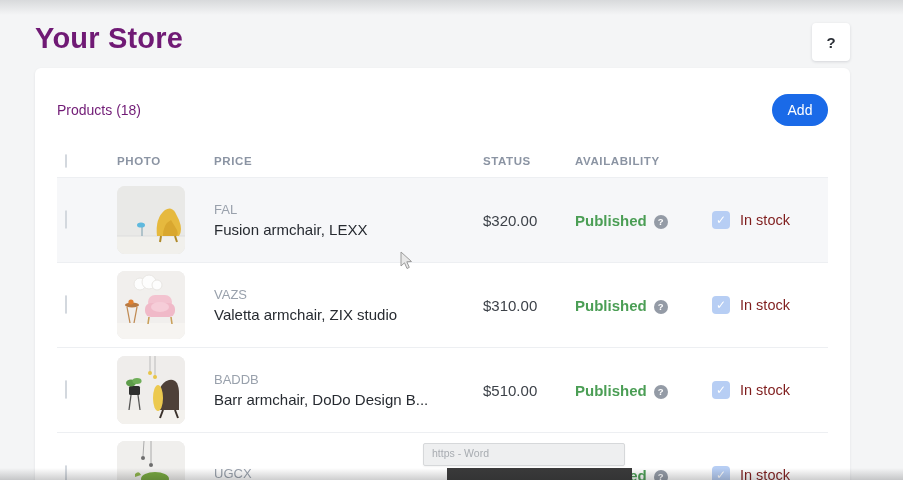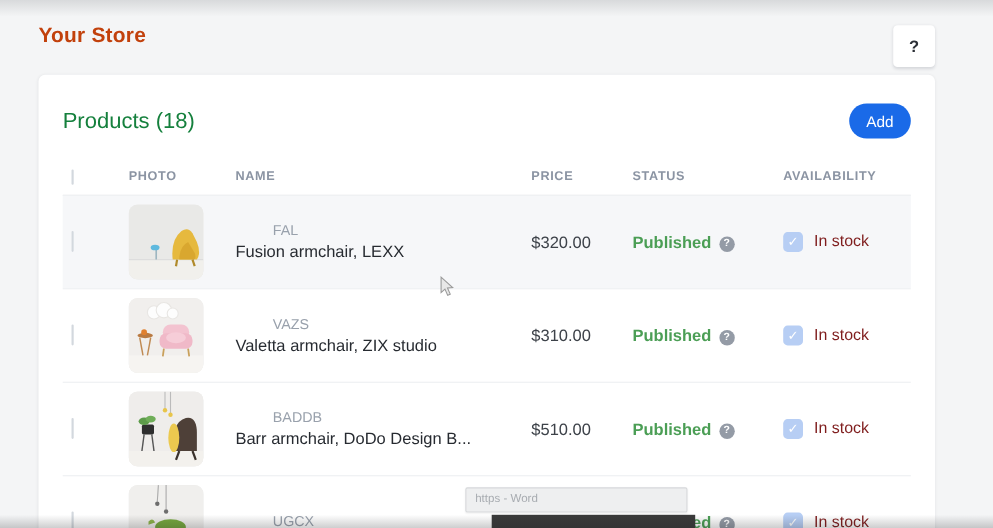--- a/index.html
+++ b/index.html
@@ -7,42 +7,42 @@
   body {
     font-family: "Liberation Sans", "DejaVu Sans", sans-serif;
     background: #f4f5f6;
     position: relative;
     color: #24282e;
   }
 
   
   .page-title {
     position: absolute; left: 35px; top: 22px;
-    font-size: 19px; font-weight: 600; color: #c2410c; letter-spacing: .2px;
+    font-size: 29px; font-weight: 600; color: #701a75; letter-spacing: .2px;
   }
   .help-btn {
     position: absolute; right: 53px; top: 23px;
     width: 38px; height: 38px; background: #ffffff;
     border-radius: 4px; box-shadow: 0 1px 3px rgba(20,30,50,.14);
     display: flex; align-items: center; justify-content: center;
     font-size: 15px; font-weight: 700; color: #2b2f36; cursor: pointer;
   }
 
   
   .card {
     position: absolute; left: 35px; top: 68px; width: 815px; height: 412px;
     background: #fff; border-radius: 6px 6px 0 0;
     box-shadow: 0 1px 3px rgba(16,25,40,.08);
     padding: 0 22px; overflow: hidden;
   }
   .panel-head {
     display: flex; justify-content: space-between; align-items: center;
     padding: 26px 0 19px;
   }
-  .panel-heading { font-size: 20px; color: #15803d; font-weight: 500; }
+  .panel-heading { font-size: 14px; color: #701a75; font-weight: 500; }
   .add-btn {
     width: 56px; height: 32px; background: #1a6ae8; color: #fff;
     border: none; border-radius: 16px; font-size: 14px;
     font-family: "Liberation Sans", sans-serif; cursor: pointer;
   }
 
   
   .grid-row {
     display: grid;
     grid-template-columns: 48px 85px 257px 80px 125px 131px 1fr;
@@ -62,21 +62,21 @@
     width: 17px; height: 17px; background: #fff;
     border: 1px solid #d3d8de; border-radius: 3px; cursor: pointer;
   }
   .cb-cell { padding-left: 8px; }
   .photo {
     width: 68px; height: 68px; border-radius: 8px; overflow: hidden;
     background: #ececea;
   }
   .photo svg { display: block; }
   .name-cell { display: flex; flex-direction: column; gap: 4px; }
-  .code { font-size: 13px; color: #99a1ac; margin-left: 34px; }
+  .code { font-size: 13px; color: #99a1ac; }
   .pname { font-size: 15px; color: #272b31; }
   .price { font-size: 15px; color: #3d4249; }
   .status-cell { display: flex; align-items: flex-end; gap: 7px; }
   .published { font-size: 15px; font-weight: 600; color: #4b9e55; }
   .badge {
     width: 14px; height: 14px; border-radius: 50%; background: #949ba6;
     color: #fff; font-size: 9.5px; font-weight: 700;
     display: flex; align-items: center; justify-content: center; cursor: pointer;
   }
   .avail-cell { display: flex; align-items: center; gap: 10px; }
@@ -125,21 +125,20 @@
 
 <div class="card">
   <div class="panel-head">
     <div class="panel-heading">Products (18)</div>
     <button class="add-btn">Add</button>
   </div>
 
   <div class="grid-row thead">
     <div class="cb-cell"><span class="cb"></span></div>
     <div>PHOTO</div>
-    <div>NAME</div>
     <div>PRICE</div>
     <div>STATUS</div>
     <div>AVAILABILITY</div>
     <div></div>
   </div>
 
   <div class="grid-row trow alt">
     <div class="cb-cell"><span class="cb"></span></div>
     <div class="photo">
       <svg width="68" height="68" viewBox="0 0 68 68">

